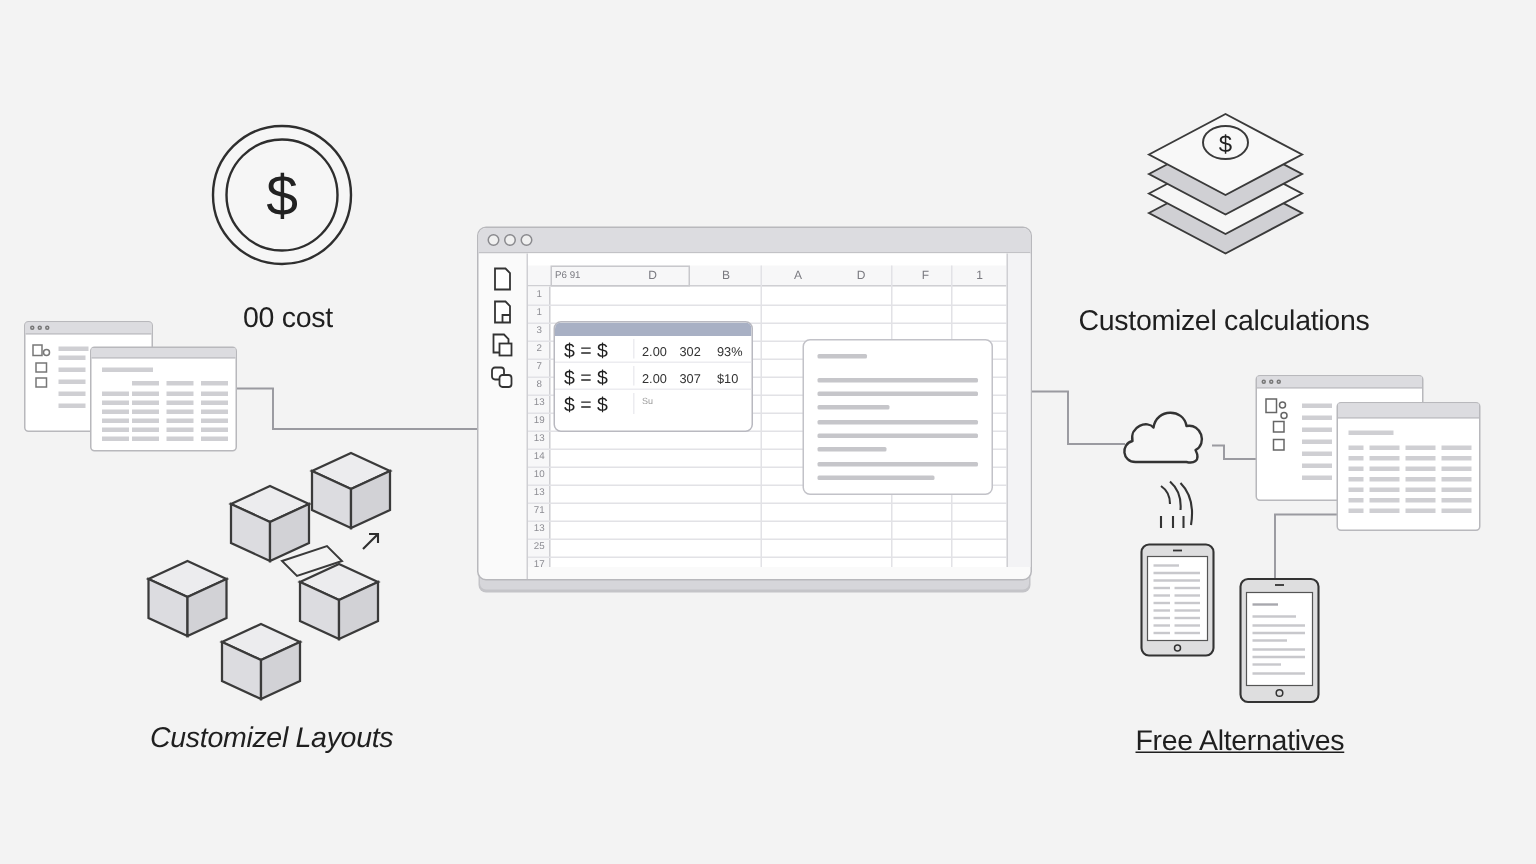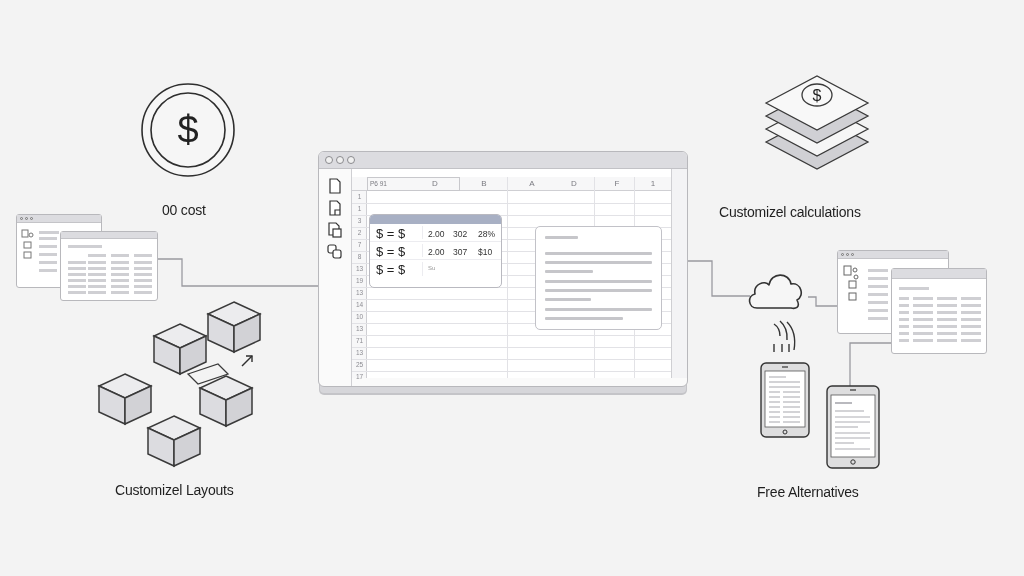--- a/index.html
+++ b/index.html
@@ -6,21 +6,21 @@
   html, body { width: 1024px; height: 576px; overflow: hidden; }
   body {
     background: #f3f3f3;
     font-family: "Liberation Sans", "DejaVu Sans", sans-serif;
     color: #1e1e1e;
     position: relative;
   }
   .abs { position: absolute; }
   .label {
     position: absolute;
-    font-size: 14px;
+    font-size: 19px;
     color: #1f1f1f;
     letter-spacing: -0.2px;
     white-space: nowrap;
   }
   svg { display: block; overflow: visible; }
 
   
   .main-win {
     position: absolute; left: 318px; top: 151px; width: 370px; height: 236px;
     background: #fafafa; border: 1.5px solid #b8b8bc; border-radius: 6px;
@@ -163,21 +163,21 @@
   </defs>
   <use href="#cube" x="136" y="20"></use>
   <use href="#cube" x="82" y="42"></use>
   <polygon points="90,74 120,64 130,74 100,84" fill="#f3f3f3" stroke="#3a3a3a" stroke-width="1.3"></polygon>
   <line x1="144" y1="66" x2="154" y2="56" stroke="#2e2e2e" stroke-width="1.4"></line>
   <polyline points="148,56 154,56 154,62" fill="none" stroke="#2e2e2e" stroke-width="1.4"></polyline>
   <use href="#cube" x="27" y="92"></use>
   <use href="#cube" x="128" y="94"></use>
   <use href="#cube" x="76" y="134"></use>
 </svg>
-<div class="label" style="left:115px;top:482px;">Customizel Layouts</div>
+<div class="label" style="left:100px;top:482px;font-style:italic;">Customizel Layouts</div>
 
 <div class="main-win">
   <div class="titlebar">
     <div class="dots">
       <span class="dot"></span>
       <span class="dot"></span>
       <span class="dot"></span>
     </div>
   </div>
   <div class="side">
@@ -251,21 +251,21 @@
   <div class="vscroll"></div>
 </div>
 
 <div class="fcard">
   <div class="bar"></div>
   <div class="frow">
     <span class="sym">$ = $</span>
     <span class="sep"></span>
     <span class="v" style="left:58px;">2.00</span>
     <span class="v" style="left:83px;">302</span>
-    <span class="v" style="left:108px;">28%</span>
+    <span class="v" style="left:108px;">93%</span>
   </div>
   <div class="frow">
     <span class="sym">$ = $</span>
     <span class="sep"></span>
     <span class="v" style="left:58px;">2.00</span>
     <span class="v" style="left:83px;">307</span>
     <span class="v" style="left:108px;">$10</span>
   </div>
   <div class="frow" style="border-bottom:none;">
     <span class="sym">$ = $</span>
@@ -408,13 +408,13 @@
     <line x1="9" y1="26" x2="38" y2="26"></line>
       <line x1="9" y1="32" x2="44" y2="32"></line>
     <line x1="9" y1="37" x2="44" y2="37"></line>
       <line x1="9" y1="42" x2="32" y2="42"></line>
     <line x1="9" y1="48" x2="44" y2="48"></line>
       <line x1="9" y1="53" x2="44" y2="53"></line>
     <line x1="9" y1="58" x2="28" y2="58"></line>
       <line x1="9" y1="64" x2="44" y2="64"></line>
   </g>
 </svg>
-<div class="label" style="left:757px;top:484px;">Free Alternatives</div>
+<div class="label" style="left:757px;top:484px;text-decoration:underline;">Free Alternatives</div>
 
 </body></html>

